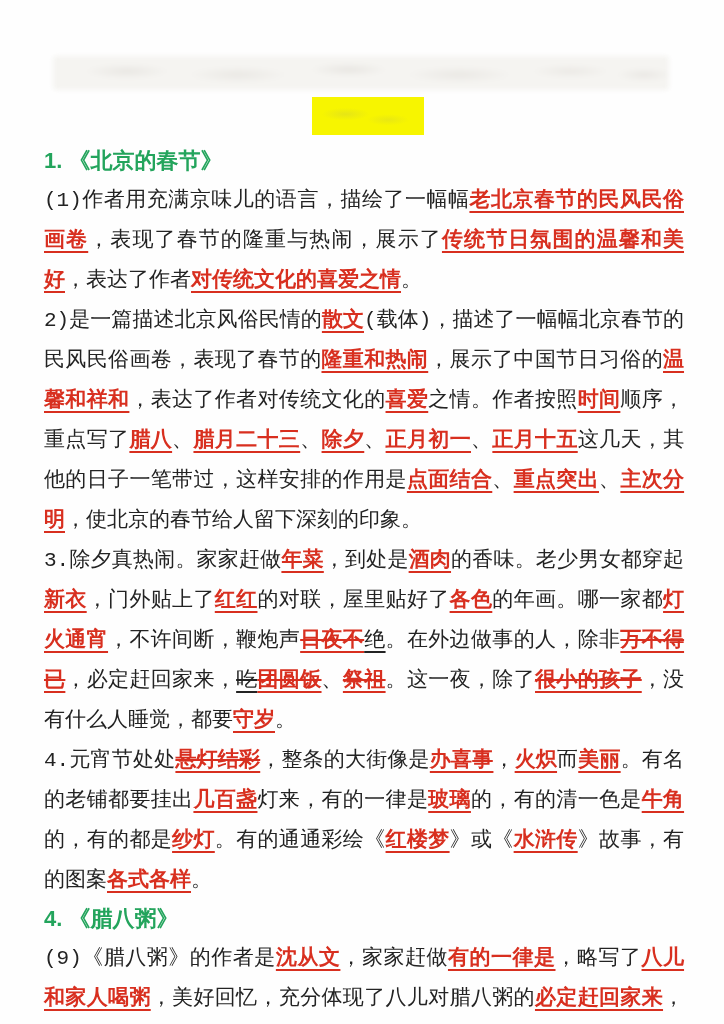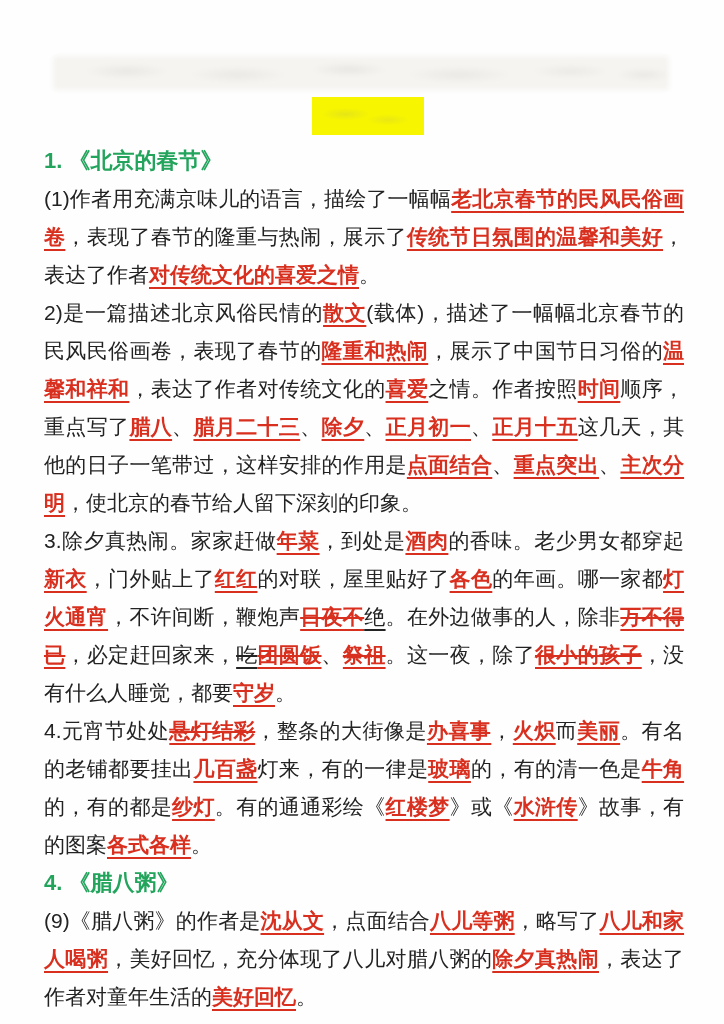--- a/index.html
+++ b/index.html
@@ -50,21 +50,21 @@
     text-align: justify;
     letter-spacing: 0;
   }
   .heading {
     color: var(--green, #23a45c);
     font-weight: 700;
     font-size: 22px;
     text-align: left;
   }
   .para { margin: 0; }
-  .seg-k  { color: var(--ink, #232323); }
+  .seg-k  { color: var(--ink, #232323); font-family: Liberation Mono, monospace; }
   .seg-r  {
     color: var(--red, #d82f1f);
     font-weight: 700;
     text-decoration: underline;
     text-underline-offset: 5px;
     text-decoration-thickness: 2px;
   }
   .seg-rs {
     color: var(--red, #d82f1f);
     font-weight: 700;
@@ -91,15 +91,15 @@
 <div class="page">
   <div class="redacted-strip"></div>
   <div class="highlight-box"></div>
   <div class="content">
       <div class="heading">1. 《北京的春节》</div>
       <p class="para"><span class="seg-k">(1)作者用充满京味儿的语言，描绘了一幅幅</span><span class="seg-r">老北京春节的民风民俗画卷</span><span class="seg-k">，表现了春节的隆重与热闹，展示了</span><span class="seg-r">传统节日氛围的温馨和美好</span><span class="seg-k">，表达了作者</span><span class="seg-r">对传统文化的喜爱之情</span><span class="seg-k">。</span></p>
       <p class="para"><span class="seg-k">2)是一篇描述北京风俗民情的</span><span class="seg-r">散文</span><span class="seg-k">(载体)，描述了一幅幅北京春节的民风民俗画卷，表现了春节的</span><span class="seg-r">隆重和热闹</span><span class="seg-k">，展示了中国节日习俗的</span><span class="seg-r">温馨和祥和</span><span class="seg-k">，表达了作者对传统文化的</span><span class="seg-r">喜爱</span><span class="seg-k">之情。作者按照</span><span class="seg-r">时间</span><span class="seg-k">顺序，重点写了</span><span class="seg-r">腊八</span><span class="seg-k">、</span><span class="seg-r">腊月二十三</span><span class="seg-k">、</span><span class="seg-r">除夕</span><span class="seg-k">、</span><span class="seg-r">正月初一</span><span class="seg-k">、</span><span class="seg-r">正月十五</span><span class="seg-k">这几天，其他的日子一笔带过，这样安排的作用是</span><span class="seg-r">点面结合</span><span class="seg-k">、</span><span class="seg-r">重点突出</span><span class="seg-k">、</span><span class="seg-r">主次分明</span><span class="seg-k">，使北京的春节给人留下深刻的印象。</span></p>
       <p class="para"><span class="seg-k">3.除夕真热闹。家家赶做</span><span class="seg-r">年菜</span><span class="seg-k">，到处是</span><span class="seg-r">酒肉</span><span class="seg-k">的香味。老少男女都穿起</span><span class="seg-r">新衣</span><span class="seg-k">，门外贴上了</span><span class="seg-r">红红</span><span class="seg-k">的对联，屋里贴好了</span><span class="seg-r">各色</span><span class="seg-k">的年画。哪一家都</span><span class="seg-r">灯火通宵</span><span class="seg-k">，不许间断，鞭炮声</span><span class="seg-rs">日夜不</span><span class="seg-kb">绝</span><span class="seg-k">。在外边做事的人，除非</span><span class="seg-rs">万不得已</span><span class="seg-k">，必定赶回家来，</span><span class="seg-ks">吃</span><span class="seg-rs">团圆饭</span><span class="seg-k">、</span><span class="seg-rs">祭祖</span><span class="seg-k">。这一夜，除了</span><span class="seg-rs">很小的孩子</span><span class="seg-k">，没有什么人睡觉，都要</span><span class="seg-r">守岁</span><span class="seg-k">。</span></p>
       <p class="para"><span class="seg-k">4.元宵节处处</span><span class="seg-rs">悬灯结彩</span><span class="seg-k">，整条的大街像是</span><span class="seg-r">办喜事</span><span class="seg-k">，</span><span class="seg-r">火炽</span><span class="seg-k">而</span><span class="seg-r">美丽</span><span class="seg-k">。有名的老铺都要挂出</span><span class="seg-r">几百盏</span><span class="seg-k">灯来，有的一律是</span><span class="seg-r">玻璃</span><span class="seg-k">的，有的清一色是</span><span class="seg-r">牛角</span><span class="seg-k">的，有的都是</span><span class="seg-r">纱灯</span><span class="seg-k">。有的通通彩绘《</span><span class="seg-r">红楼梦</span><span class="seg-k">》或《</span><span class="seg-r">水浒传</span><span class="seg-k">》故事，有的图案</span><span class="seg-r">各式各样</span><span class="seg-k">。</span></p>
       <div class="heading">4. 《腊八粥》</div>
-      <p class="para"><span class="seg-k">(9)《腊八粥》的作者是</span><span class="seg-r">沈从文</span><span class="seg-k">，点面结合</span><span class="seg-r">八儿等粥</span><span class="seg-k">，略写了</span><span class="seg-r">八儿和家人喝粥</span><span class="seg-k">，美好回忆，充分体现了八儿对腊八粥的</span><span class="seg-r">除夕真热闹</span><span class="seg-k">，表达了作者对童年生活的</span><span class="seg-r">美好回忆</span><span class="seg-k">。</span></p>
+      <p class="para"><span class="seg-k">(9)《腊八粥》的作者是</span><span class="seg-r">沈从文</span><span class="seg-k">，家家赶做</span><span class="seg-r">有的一律是</span><span class="seg-k">，略写了</span><span class="seg-r">八儿和家人喝粥</span><span class="seg-k">，美好回忆，充分体现了八儿对腊八粥的</span><span class="seg-r">必定赶回家来</span><span class="seg-k">，表达了作者对童年生活的</span><span class="seg-r">美好回忆</span><span class="seg-k">。</span></p>
     </div>
 </div>
 
 </body></html>

